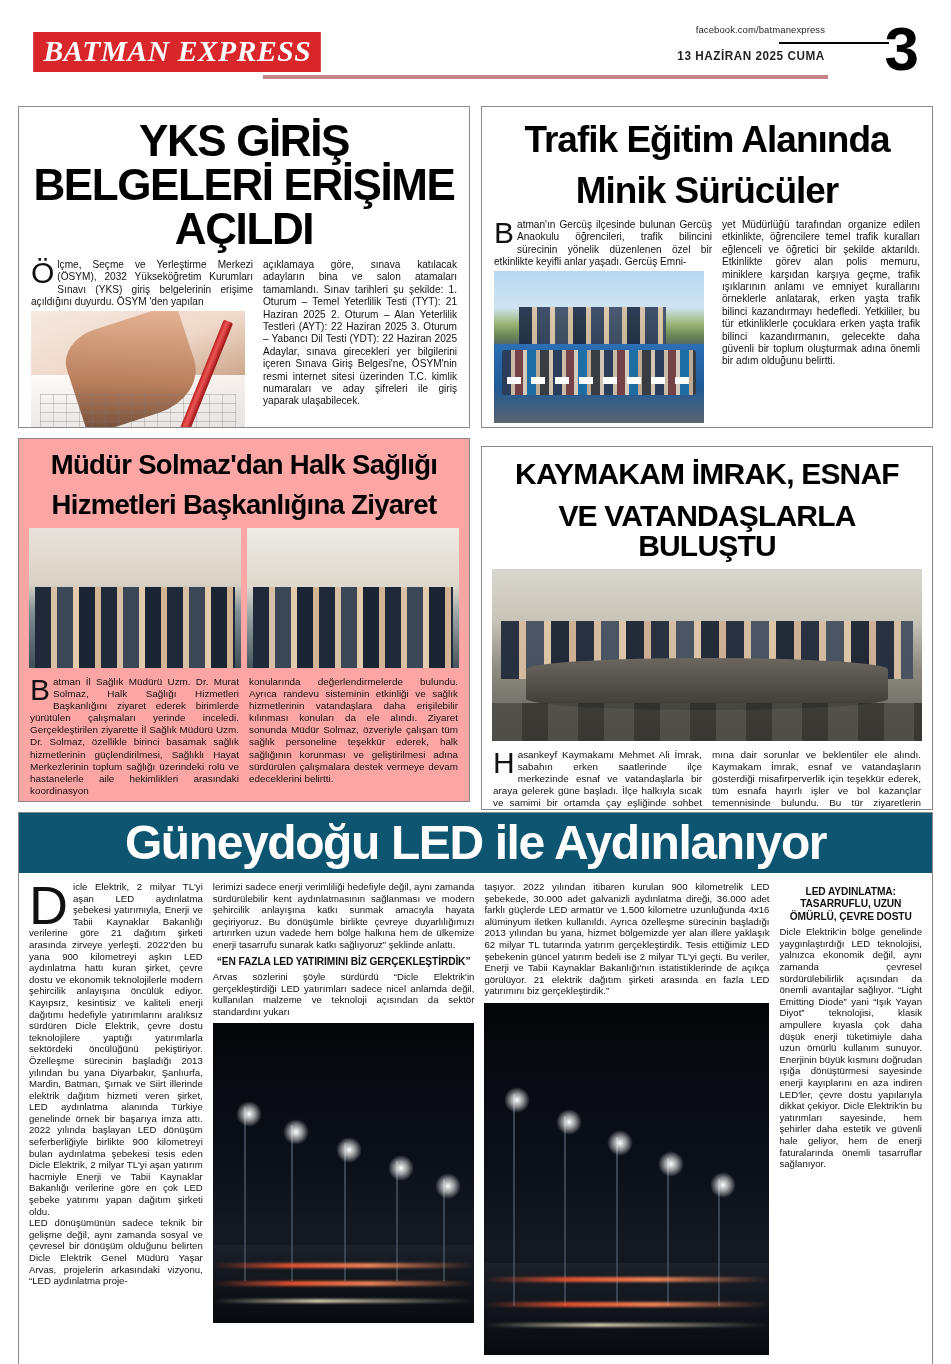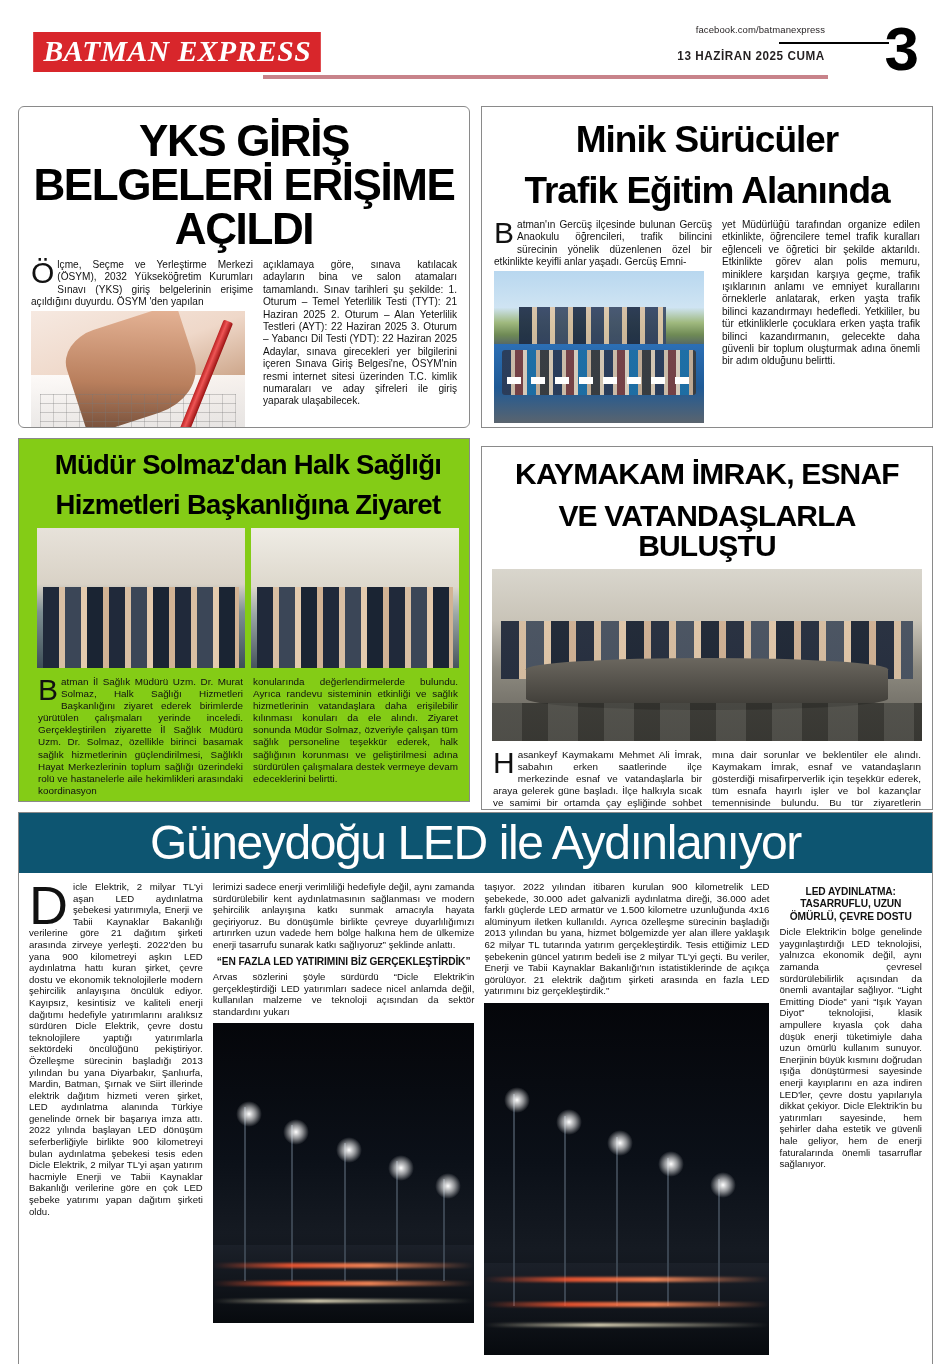--- a/index.html
+++ b/index.html
@@ -43,42 +43,42 @@
     transform:scaleX(.9);transform-origin:right center;
   }
   .pagenum{
     position:absolute;right:14px;top:-4px;font-size:62px;font-weight:bold;line-height:1;
     font-family:"Liberation Sans",sans-serif;color:#000;
   }
   .pagenum-rule{position:absolute;right:44px;top:20px;width:110px;height:2px;background:#000;}
 
   
   .box{position:absolute;border:1px solid #8a8a8a;box-sizing:border-box;background:#fff;overflow:hidden;}
-  .box.tint{background:#84cc16;padding-left:8px;}
+  .box.tint{background:#fca5a5;}
 
   h1.head{
     margin:0;text-align:center;font-weight:bold;line-height:1.0;
     letter-spacing:-.6px;color:#000;
   }
 
   
   .cols{display:flex;gap:10px;}
   .col{flex:1;}
   p.bt{
     margin:0;font-size:10.1px;line-height:12.4px;text-align:justify;
     color:#111;hyphens:none;
   }
   .dropcap{
     float:left;font-size:30px;line-height:23px;font-weight:normal;
     padding:2px 3px 0 0;font-family:"Liberation Sans",sans-serif;
   }
   .photo{background:#cfcfcf;overflow:hidden;position:relative;}
 
   
-  #a1{left:18px;top:84px;width:452px;height:322px;border-radius:6px;}
+  #a1{left:18px;top:84px;width:452px;height:322px;}
   #a1 h1.head{font-size:44px;padding:12px 10px 0;letter-spacing:-1.4px;}
   #a1 .inner{padding:8px 12px 10px 12px;}
 
   
   .ph-exam{
     width:214px;height:154px;float:left;margin:2px 8px 4px 0;
     background:linear-gradient(160deg,#f6e9e1 0%,#efd8c9 35%,#cfa98e 60%,#7d5a46 100%);
     position:relative;
   }
   .ph-exam:before{
@@ -176,21 +176,21 @@
   }
   #a4 .inner{padding:8px 11px 10px 11px;}
   #a4 p.bt{font-size:9.9px;line-height:12.1px;}
 
   
   #feat{left:18px;top:790px;width:915px;height:556px;border:1px solid #8a8a8a;}
   .feat-banner{
     background:#0d5571;height:60px;display:flex;align-items:center;justify-content:center;
   }
   .feat-banner h1{
-    margin:0;color:#fff;font-size:48px;font-weight:normal;letter-spacing:-1.4px;line-height:1;
+    margin:0;color:#fff;font-size:48px;font-weight:bold;letter-spacing:-1.4px;line-height:1;
     font-family:"Liberation Sans",sans-serif;
   }
   .feat-body{display:flex;padding:8px 10px 8px 10px;gap:10px;height:calc(100% - 60px);box-sizing:border-box;}
   .fcol{font-size:9.6px;line-height:11.6px;text-align:justify;}
   .fc1{width:178px;}
   .fc2{width:268px;}
   .fc3{width:292px;}
   .fc4{width:146px;}
   .fcol p{margin:0;}
   .subhead{
@@ -255,22 +255,22 @@
           </div>
         </div>
         <div class="col">
           <p class="bt">açıklamaya göre, sınava katılacak adayların bina ve salon atamaları tamamlandı. Sınav tarihleri şu şekilde: 1. Oturum – Temel Yeterlilik Testi (TYT): 21 Haziran 2025 2. Oturum – Alan Yeterlilik Testleri (AYT): 22 Haziran 2025 3. Oturum – Yabancı Dil Testi (YDT): 22 Haziran 2025 Adaylar, sınava girecekleri yer bilgilerini içeren Sınava Giriş Belgesi'ne, ÖSYM'nin resmi internet sitesi üzerinden T.C. kimlik numaraları ve aday şifreleri ile giriş yaparak ulaşabilecek.</p>
         </div>
       </div>
     </div>
   </div>
 
   <div class="box" id="a2">
+    <h1 class="head">Trafik Eğitim Alanında</h1>
     <h1 class="head">Minik Sürücüler</h1>
-    <h1 class="head">Trafik Eğitim Alanında</h1>
     <div class="inner">
       <div class="cols">
         <div class="col">
           <p class="bt"><span class="dropcap">B</span><span>atman'ın Gercüş ilçesinde bulunan Gercüş Anaokulu öğrencileri, trafik bilincini sürecinin yönelik düzenlenen özel bir etkinlikte keyifli anlar yaşadı. Gercüş Emni-</span></p>
           <div class="photo ph-traffic">
             <div class="adults"></div>
             <div class="road"></div>
             <div class="kids"></div>
             <div class="stripe"></div>
           </div>
@@ -328,20 +328,21 @@
   </div>
 
   <div class="box" id="feat">
     <div class="feat-banner">
       <h1>Güneydoğu LED ile Aydınlanıyor</h1>
     </div>
     <div class="feat-body">
 
       <div class="fcol fc1">
         <p><span class="bigdrop">D</span><span>icle Elektrik, 2 milyar TL'yi aşan LED aydınlatma şebekesi yatırımıyla, Enerji ve Tabii Kaynaklar Bakanlığı verilerine göre 21 dağıtım şirketi arasında zirveye yerleşti. 2022'den bu yana 900 kilometreyi aşkın LED aydınlatma hattı kuran şirket, çevre dostu ve ekonomik teknolojilerle modern şehircilik anlayışına öncülük ediyor. Kayıpsız, kesintisiz ve kaliteli enerji dağıtımı hedefiyle yatırımlarını aralıksız sürdüren Dicle Elektrik, çevre dostu teknolojilere yaptığı yatırımlarla sektördeki öncülüğünü pekiştiriyor. Özelleşme sürecinin başladığı 2013 yılından bu yana Diyarbakır, Şanlıurfa, Mardin, Batman, Şırnak ve Siirt illerinde elektrik dağıtım hizmeti veren şirket, LED aydınlatma alanında Türkiye genelinde örnek bir başarıya imza attı. 2022 yılında başlayan LED dönüşüm seferberliğiyle birlikte 900 kilometreyi bulan aydınlatma şebekesi tesis eden Dicle Elektrik, 2 milyar TL'yi aşan yatırım hacmiyle Enerji ve Tabii Kaynaklar Bakanlığı verilerine göre en çok LED şebeke yatırımı yapan dağıtım şirketi oldu.</span></p>
+        <p>LED dönüşümünün sadece teknik bir gelişme değil, aynı zamanda sosyal ve çevresel bir dönüşüm olduğunu belirten Dicle Elektrik Genel Müdürü Yaşar Arvas, projelerin arkasındaki vizyonu, “LED aydınlatma proje-</p>
       </div>
 
       <div class="fcol fc2">
         <p>lerimizi sadece enerji verimliliği hedefiyle değil, aynı zamanda sürdürülebilir kent aydınlatmasının sağlanması ve modern şehircilik anlayışına katkı sunmak amacıyla hayata geçiriyoruz. Bu dönüşümle birlikte çevreye duyarlılığımızı artırırken uzun vadede hem bölge halkına hem de ülkemize enerji tasarrufu sunarak katkı sağlıyoruz” şeklinde anlattı.</p>
         <div class="subhead">“EN FAZLA LED YATIRIMINI BİZ GERÇEKLEŞTİRDİK”</div>
         <p>Arvas sözlerini şöyle sürdürdü “Dicle Elektrik'in gerçekleştirdiği LED yatırımları sadece nicel anlamda değil, kullanılan malzeme ve teknoloji açısından da sektör standardını yukarı</p>
         <div class="feat-photo-wrap">
           <div class="ph-night" style="height:300px;">
             <div class="ground"></div>
             <div class="lamp" style="left:12%;height:58%;"></div>

